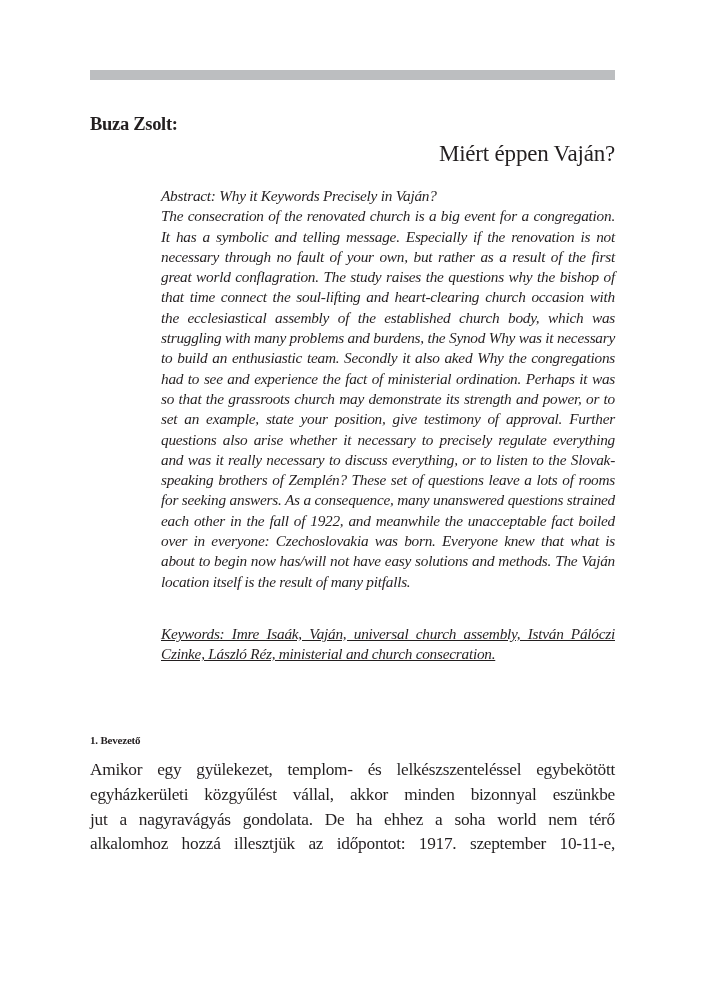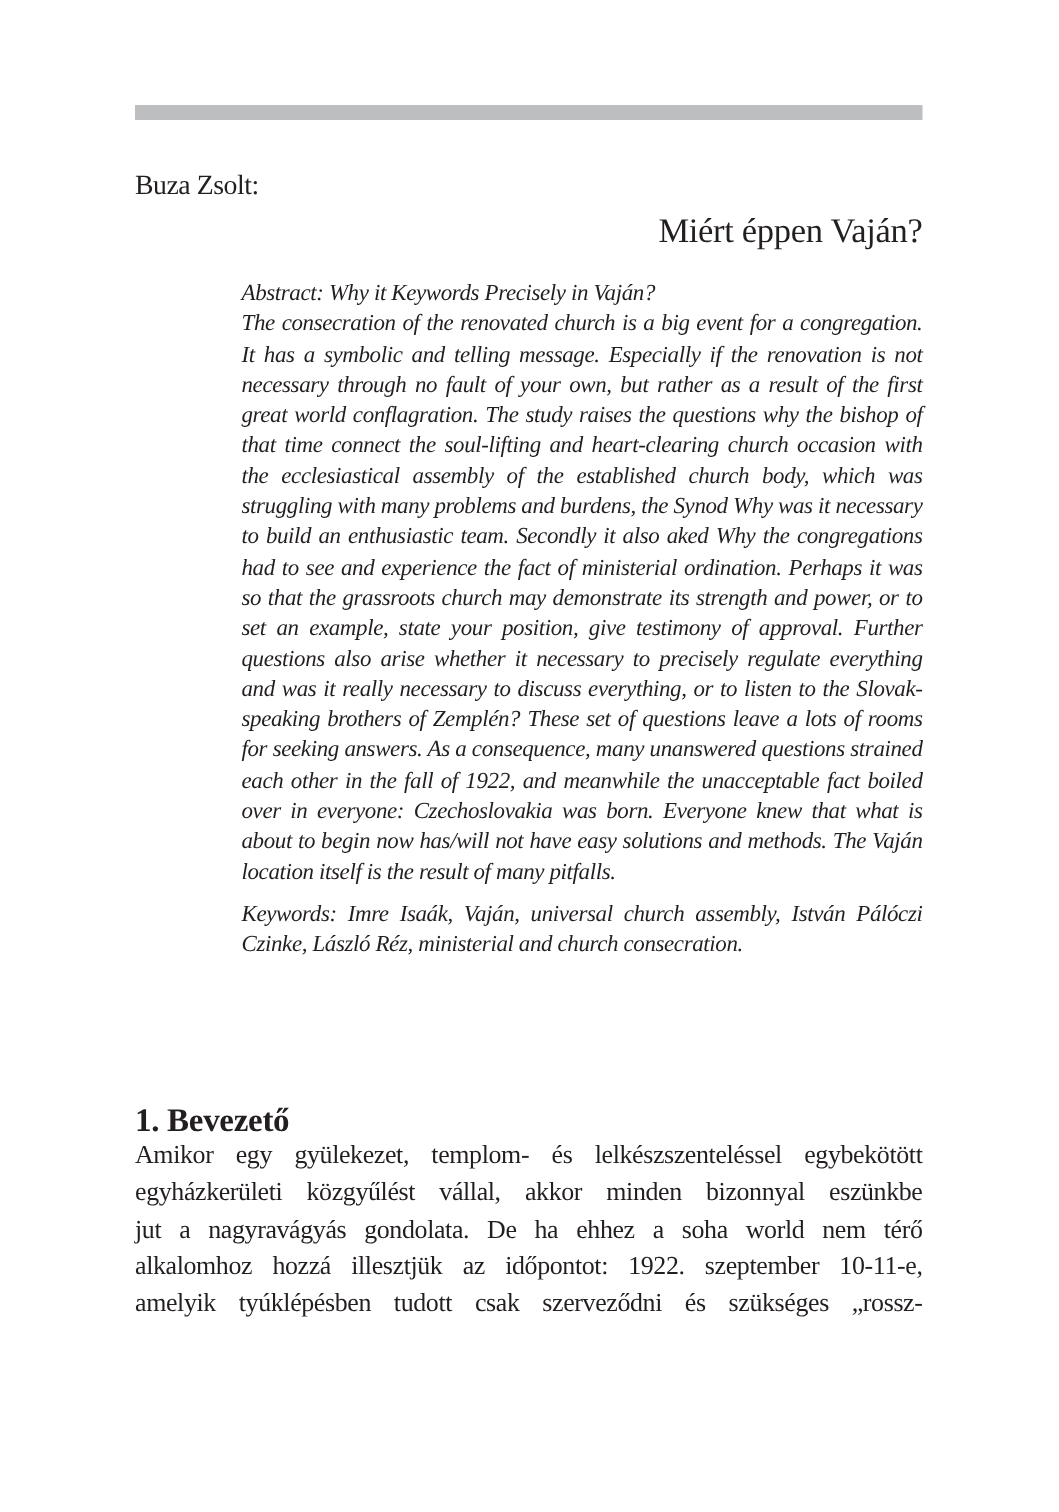--- a/index.html
+++ b/index.html
@@ -21,21 +21,21 @@
       top: 70px;
       width: 525px;
       height: 10px;
       background: #bcbec0;
     }
     .author {
       position: absolute;
       left: 90px;
       top: 114px;
       font-size: 18.5px;
-      font-weight: normal;
+      font-weight: bold;
       letter-spacing: -0.3px;
     }
     .title {
       position: absolute;
       left: 90px;
       width: 525px;
       top: 141px;
       text-align: right;
       font-size: 23px;
       letter-spacing: -0.2px;
@@ -48,27 +48,28 @@
       font-style: italic;
       font-size: 15.3px;
       line-height: 20.3px;
       letter-spacing: -0.25px;
       text-align: justify;
     }
     .abstract p {
       margin: 0;
     }
     .abstract .keywords {
-      margin-top: 8px;
+      margin-top: 32px;
+      text-decoration: underline;
     }
     .section-heading {
       position: absolute;
       left: 90px;
       top: 734px;
-      font-size: 22px;
+      font-size: 11px;
       font-weight: bold;
       letter-spacing: -0.2px;
     }
     .body-text {
       position: absolute;
       left: 90px;
       width: 525px;
       top: 758px;
       font-size: 17.3px;
       line-height: 24.8px;
@@ -98,15 +99,14 @@
   <p>The consecration of the renovated church is a big event for a congregation. It has a symbolic and telling message. Especially if the renovation is not necessary through no fault of your own, but rather as a result of the first great world conflagration. The study raises the questions why the bishop of that time connect the soul-lifting and heart-clearing church occasion with the ecclesiastical assembly of the established church body, which was struggling with many problems and burdens, the Synod Why was it necessary to build an enthusiastic team. Secondly it also aked Why the congregations had to see and experience the fact of ministerial ordination. Perhaps it was so that the grassroots church may demonstrate its strength and power, or  to set an example, state your position, give testimony of approval. Further questions also arise whether it necessary to precisely regulate everything and was it really necessary to discuss everything, or to listen to the Slovak-speaking brothers of Zemplén? These set of questions leave a lots of rooms for seeking answers.  As a consequence, many unanswered questions strained each other in the fall of 1922, and meanwhile the unacceptable fact boiled over in everyone: Czechoslovakia was born. Everyone knew that what is about to begin now has/will not have easy solutions and methods. The Vaján location itself is the result of many pitfalls.</p>
   <p class="keywords">Keywords: Imre Isaák, Vaján, universal church assembly, István Pálóczi Czinke, László Réz, ministerial and church consecration.</p>
 </div>
 
 <div class="section-heading">1. Bevezető</div>
 
 <div class="body-text">
   <span class="line">Amikor egy gyülekezet, templom- és lelkészszenteléssel egybekötött</span>
   <span class="line">egyházkerületi közgyűlést vállal, akkor minden bizonnyal eszünkbe</span>
   <span class="line">jut a nagyravágyás gondolata. De ha ehhez a soha world nem térő</span>
-  <span class="line">alkalomhoz hozzá illesztjük az időpontot: 1922. szeptember 10-11-e,</span>
-  <span class="line">amelyik tyúklépésben tudott csak szerveződni és szükséges „rossz-</span>
+  <span class="line">alkalomhoz hozzá illesztjük az időpontot: 1917. szeptember 10-11-e,</span>
 </div>
 
 </body></html>

